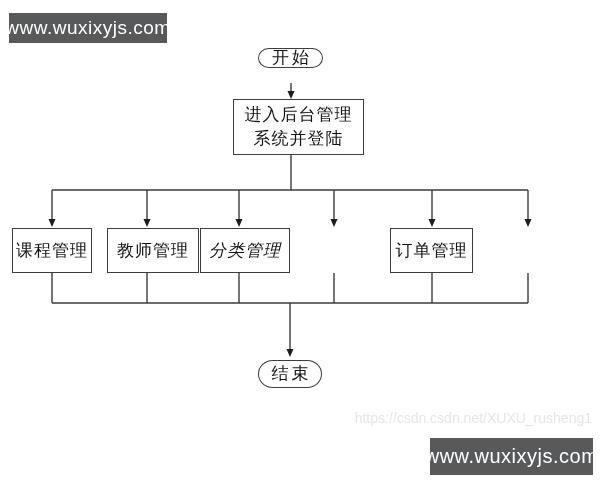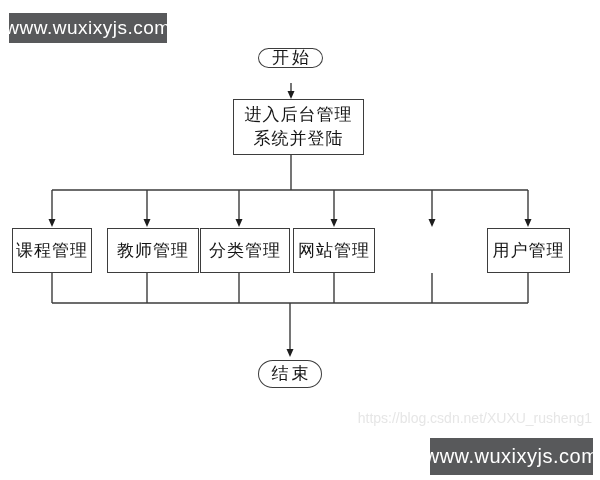--- a/index.html
+++ b/index.html
@@ -105,23 +105,22 @@
 
   <div class="node oval node-start">开始</div>
 
   <div class="node node-login">
     <div>进入后台管理</div>
     <div>系统并登陆</div>
   </div>
 
   <div class="node module" style="left:12px;  width:80px;">课程管理</div>
   <div class="node module" style="left:107px; width:92px;">教师管理</div>
-  <div class="node module" style="left:200px; width:90px;">分类管理</div>
-  <div class="node module" style="left:293px; width:82px;">网站管理</div>
-  <div class="node module" style="left:487px; width:83px;">用户管理</div>
+  <div class="node module" style="left:200px; width:90px;font-style:italic;">分类管理</div>
+  <div class="node module" style="left:390px; width:83px;">订单管理</div>
 
   <div class="node oval node-end">结束</div>
 
-  <div class="watermark-url">https://blog.csdn.net/XUXU_rusheng1</div>
+  <div class="watermark-url">https://csdn.csdn.net/XUXU_rusheng1</div>
 
   <div class="badge badge-bottom">www.wuxixyjs.com</div>
 
 </div>
 
 </body></html>

